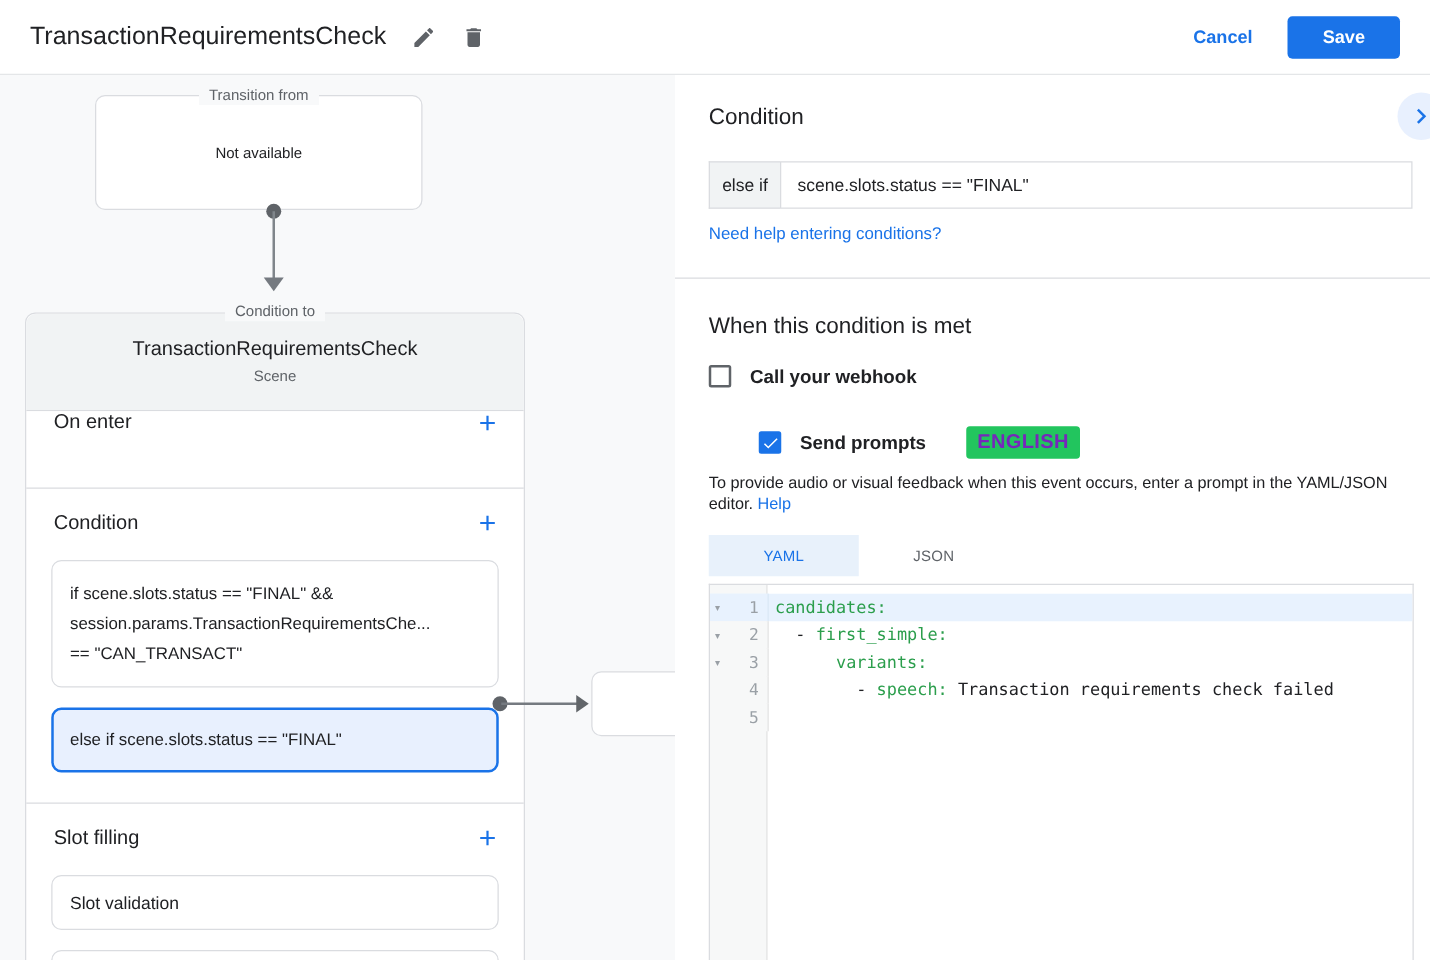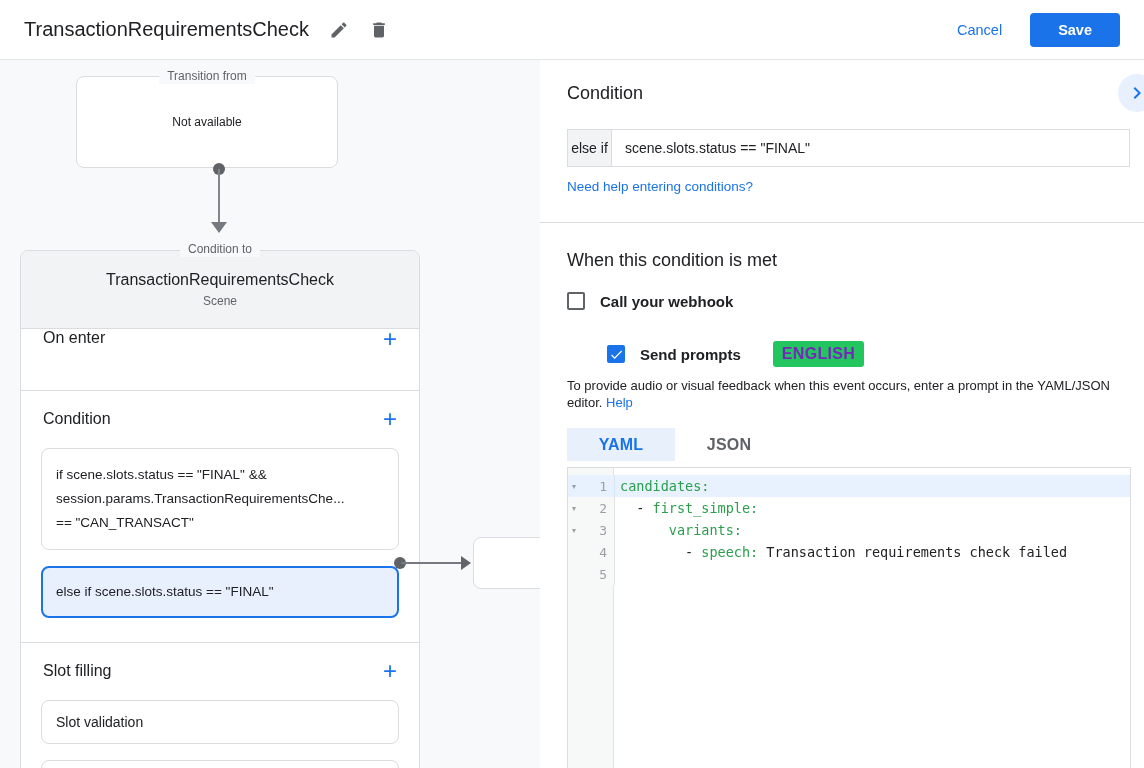--- a/index.html
+++ b/index.html
@@ -13,21 +13,21 @@
 
   
   .header{position:absolute;left:0;top:0;width:1144px;height:60px;background:#fff;
     border-bottom:1px solid #e4e6e8;display:flex;align-items:center;padding:0 24px;z-index:30;}
   .page-title{font-size:20px;color:var(--text);}
   .icon-btn{background:none;border:none;cursor:pointer;width:32px;height:32px;
     display:flex;align-items:center;justify-content:center;border-radius:50%;}
   .icon-btn svg{fill:var(--muted);}
   .title-icons{display:flex;align-items:center;gap:8px;margin-left:14px;}
   .header-spacer{flex:1;}
-  .cancel-btn{background:none;border:none;color:var(--blue);font-size:14.5px;font-weight:400;
+  .cancel-btn{background:none;border:none;color:var(--blue);font-size:14.5px;font-weight:700;
     cursor:pointer;margin-right:28px;font-family:inherit;}
   .save-btn{background:var(--blue);color:#fff;border:none;border-radius:4px;height:34px;
     padding:0 28px;font-size:14.5px;font-weight:600;cursor:pointer;font-family:inherit;}
 
   
   .canvas{position:absolute;left:0;top:60px;width:540px;height:708px;background:var(--canvas);
     overflow:hidden;z-index:1;}
   .node-box{position:absolute;background:#fff;border:1px solid var(--border);border-radius:8px;}
   .legend{position:absolute;top:-8px;left:50%;transform:translateX(-50%);font-size:12px;
     color:var(--muted);background:var(--canvas);padding:0 8px;white-space:nowrap;line-height:15px;}
@@ -62,41 +62,41 @@
     border-top:7px solid transparent;border-bottom:7px solid transparent;border-left:10px solid #616569;}
   .target-box{left:473px;top:477px;width:84px;height:52px;}
 
   
   .panel{position:absolute;left:540px;top:60px;width:604px;height:708px;background:#fff;z-index:10;}
   .panel-title{position:absolute;left:27px;top:23px;font-size:18px;color:var(--text);}
   .collapse-btn{position:absolute;left:578px;top:14px;width:38px;height:38px;border-radius:50%;
     background:var(--selbg);border:none;cursor:pointer;display:flex;align-items:center;justify-content:center;}
   .collapse-btn svg{fill:var(--blue);}
   .cond-input-row{position:absolute;left:27px;top:69px;width:563px;height:38px;display:flex;}
-  .prefix{width:44px;background:#f1f3f4;border:1px solid var(--border);border-right:none;
+  .prefix{width:57px;background:#f1f3f4;border:1px solid var(--border);border-right:none;
     display:flex;align-items:center;justify-content:center;font-size:14px;color:var(--text);flex:none;}
   .cond-input{flex:1;border:1px solid var(--border);background:#fff;font-size:14px;color:var(--text);
     padding:0 13px;font-family:inherit;outline:none;}
   .help-link{position:absolute;left:27px;top:119px;font-size:13.5px;color:var(--blue);
     text-decoration:none;cursor:pointer;}
   .panel-divider{position:absolute;left:0;top:162px;width:604px;height:1px;background:var(--border);}
   .when-title{position:absolute;left:27px;top:190px;font-size:18px;color:var(--text);}
   .check-row{position:absolute;left:27px;display:flex;align-items:center;gap:15px;}
   .checkbox{width:18px;height:18px;border:2px solid var(--muted);border-radius:2px;background:#fff;
     cursor:pointer;flex:none;}
   .checkbox.checked{border-color:var(--blue);background:var(--blue);
     display:flex;align-items:center;justify-content:center;}
   .check-label{font-size:15px;font-weight:600;color:var(--text);cursor:pointer;}
   .lang-badge{font-size:16px;font-weight:700;color:#7627bb;background:#22c55e;border-radius:3px;
     padding:4px 9px;margin-left:17px;letter-spacing:.3px;}
   .desc{position:absolute;left:27px;top:317px;width:562px;font-size:13px;line-height:17px;color:var(--text);}
   .desc a{color:var(--blue);text-decoration:none;cursor:pointer;}
   .tabs{position:absolute;left:27px;top:368px;display:flex;}
-  .tab{width:108px;height:33px;display:flex;align-items:center;justify-content:center;
-    font-size:16px;font-weight:700;color:var(--muted);cursor:pointer;letter-spacing:.2px;}
+  .tab{width:120px;height:33px;display:flex;align-items:center;justify-content:center;
+    font-size:12px;font-weight:400;color:var(--muted);cursor:pointer;letter-spacing:.2px;}
   .tab.active{background:#e8f1fb;color:var(--blue);}
 
   
   .editor{position:absolute;left:27px;top:407px;width:564px;height:301px;background:#fff;
     border:1px solid var(--border);border-bottom:none;overflow:hidden;}
   .gutter-strip{position:absolute;left:0;top:0;bottom:0;width:46px;background:var(--gutter);
     border-right:1px solid #e3e3e3;}
   .ed-lines{position:relative;padding-top:7px;}
   .ed-row{display:flex;height:22px;align-items:stretch;}
   .ed-row.hl{background:var(--hl);}

